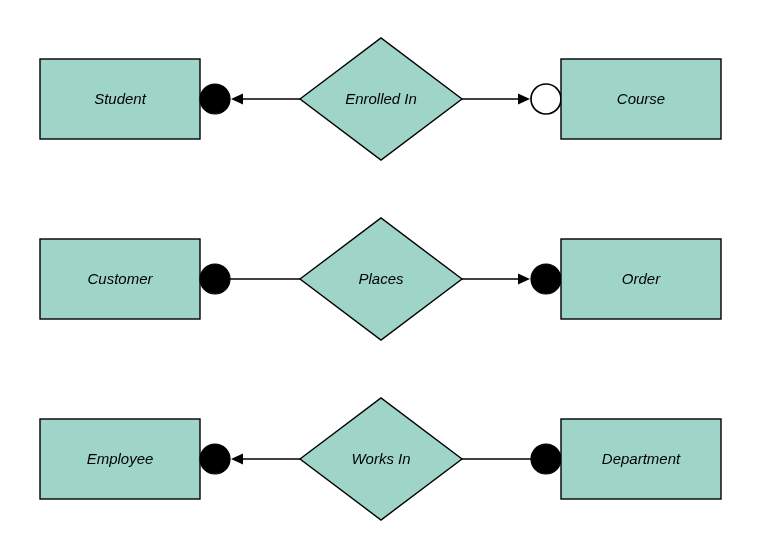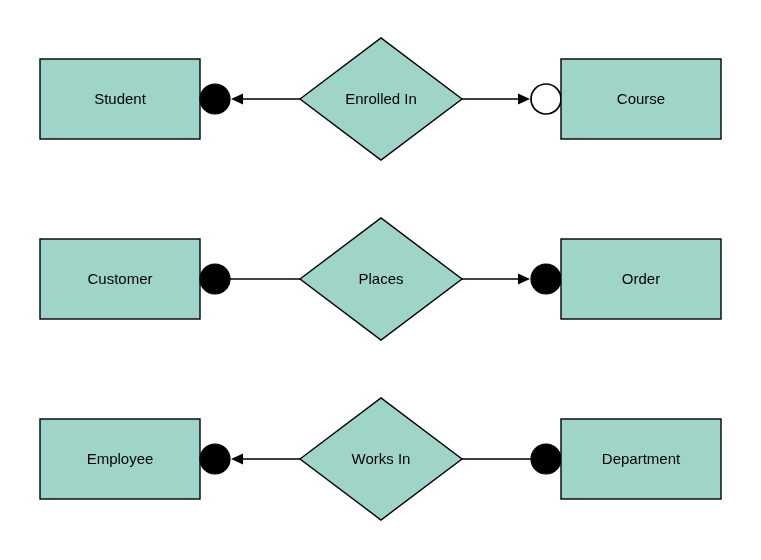--- a/index.html
+++ b/index.html
@@ -9,20 +9,21 @@
     width: 761px;
     height: 560px;
     overflow: hidden;
     font-family: "Liberation Sans", sans-serif;
   }
   .canvas-wrap {
     width: 669px;
     height: 560px;
     position: relative;
     background: #ffffff;
+    font-style: italic;
   }
   svg { display: block; }
   .entity-rect  { stroke: #000000; stroke-width: 1.4; }
   .rel-diamond  { stroke: #000000; stroke-width: 1.4; }
   .conn-line    { stroke: #000000; stroke-width: 1.5; }
   .conn-dot-filled { stroke: #000000; stroke-width: 1.2; }
   .conn-dot-open   { stroke: #000000; stroke-width: 1.7; }
   .arrowhead    { stroke: none; }
   .shape-label {
     font-family: "Liberation Sans", sans-serif;

